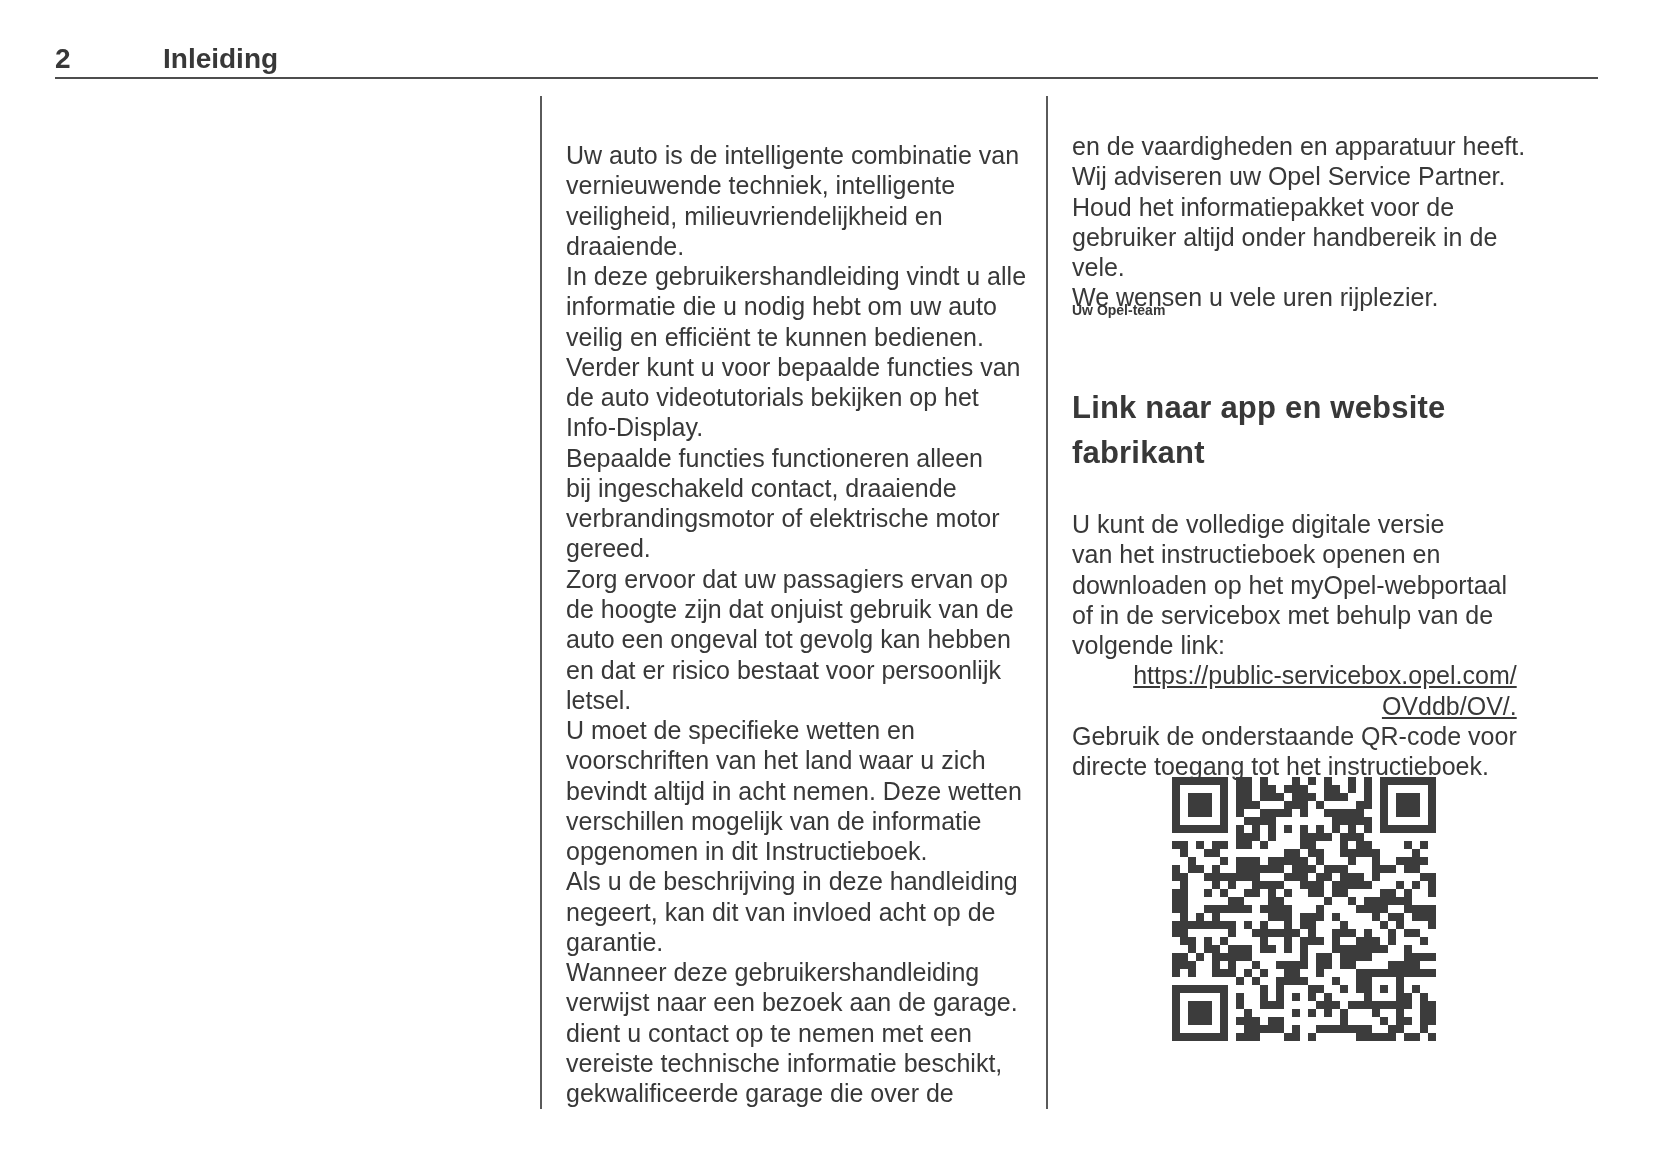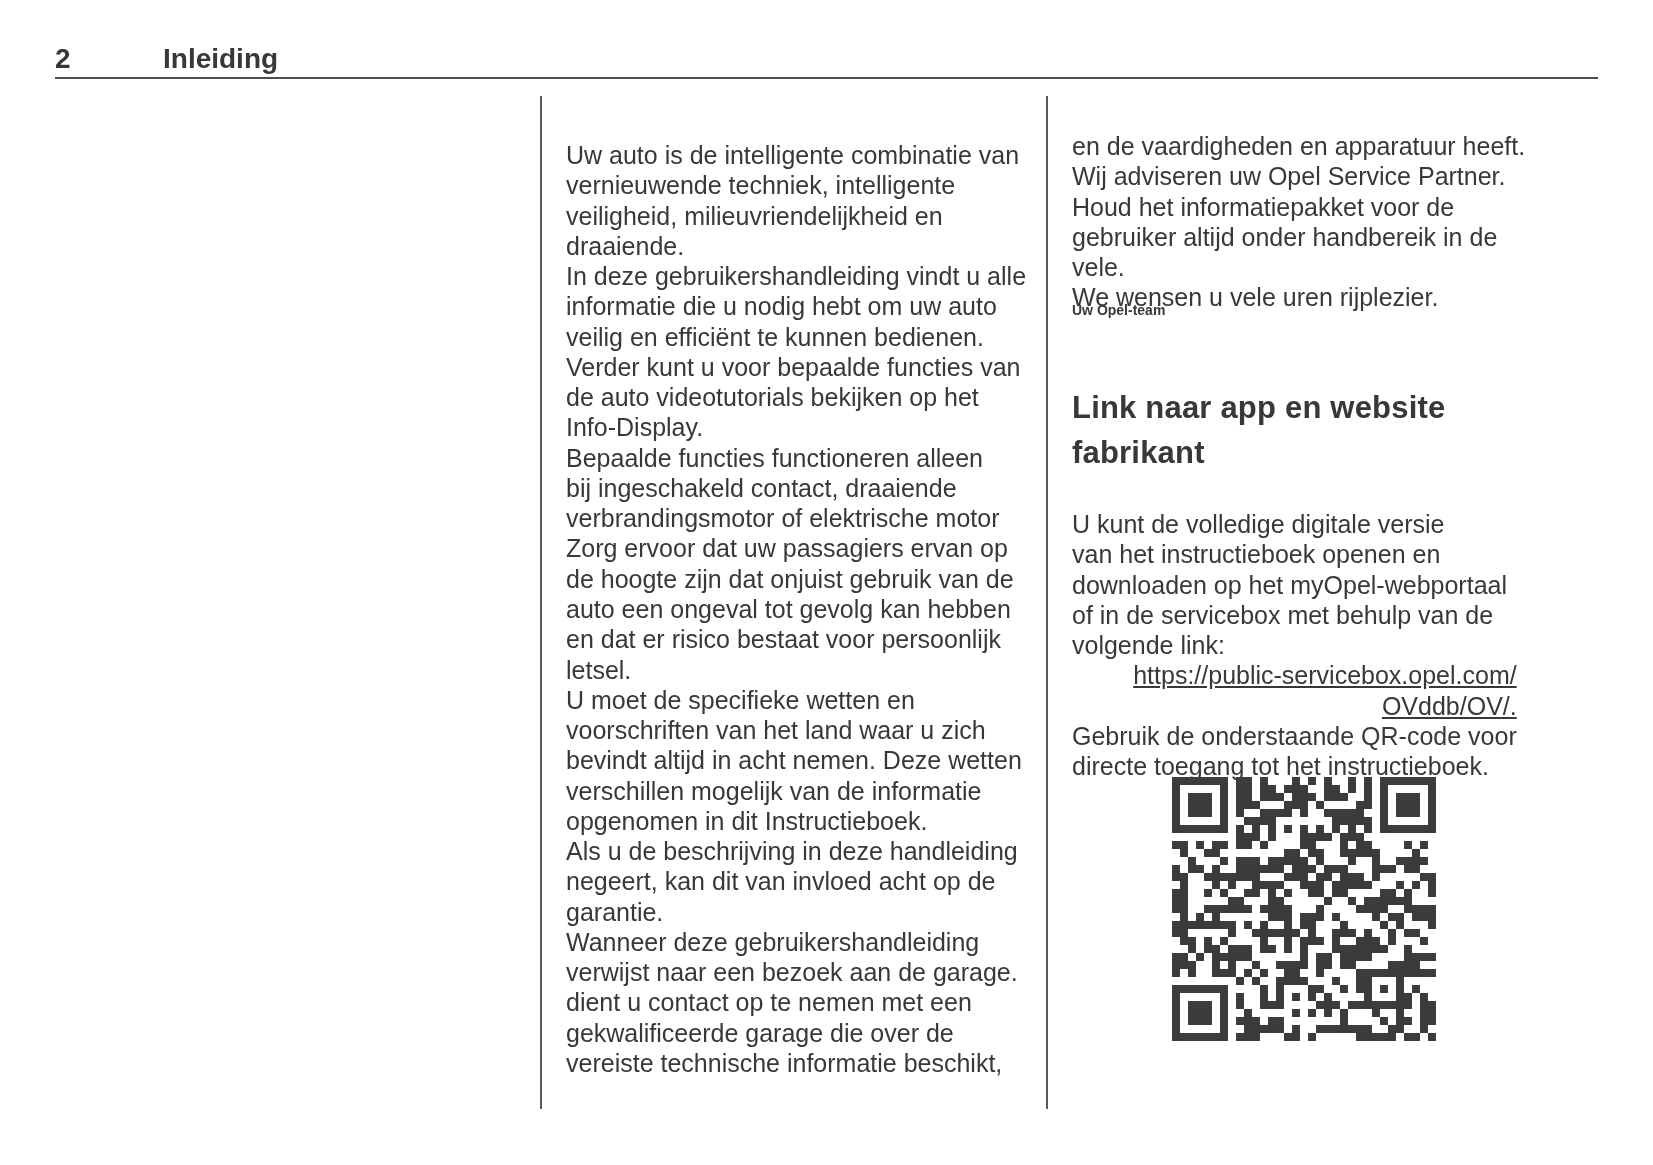--- a/index.html
+++ b/index.html
@@ -74,38 +74,39 @@
       <div class="line">draaiende.</div>
       <div class="line">In deze gebruikershandleiding vindt u alle</div>
       <div class="line">informatie die u nodig hebt om uw auto</div>
       <div class="line">veilig en efficiënt te kunnen bedienen.</div>
       <div class="line">Verder kunt u voor bepaalde functies van</div>
       <div class="line">de auto videotutorials bekijken op het</div>
       <div class="line">Info-Display.</div>
       <div class="line">Bepaalde functies functioneren alleen</div>
       <div class="line">bij ingeschakeld contact, draaiende</div>
       <div class="line">verbrandingsmotor of elektrische motor</div>
+      <div class="line">gereed.</div>
       <div class="line">Zorg ervoor dat uw passagiers ervan op</div>
       <div class="line">de hoogte zijn dat onjuist gebruik van de</div>
       <div class="line">auto een ongeval tot gevolg kan hebben</div>
       <div class="line">en dat er risico bestaat voor persoonlijk</div>
       <div class="line">letsel.</div>
       <div class="line">U moet de specifieke wetten en</div>
       <div class="line">voorschriften van het land waar u zich</div>
       <div class="line">bevindt altijd in acht nemen. Deze wetten</div>
       <div class="line">verschillen mogelijk van de informatie</div>
       <div class="line">opgenomen in dit Instructieboek.</div>
       <div class="line">Als u de beschrijving in deze handleiding</div>
       <div class="line">negeert, kan dit van invloed acht op de</div>
       <div class="line">garantie.</div>
       <div class="line">Wanneer deze gebruikershandleiding</div>
       <div class="line">verwijst naar een bezoek aan de garage.</div>
       <div class="line">dient u contact op te nemen met een</div>
+      <div class="line">vereiste technische informatie beschikt,</div>
       <div class="line">gekwalificeerde garage die over de</div>
-      <div class="line">vereiste technische informatie beschikt,</div>
     </div>
 
   <div class="abs body-text col-right-intro">
       <div class="line">en de vaardigheden en apparatuur heeft.</div>
       <div class="line">Wij adviseren uw Opel Service Partner.</div>
       <div class="line">Houd het informatiepakket voor de</div>
       <div class="line">gebruiker altijd onder handbereik in de</div>
       <div class="line">vele.</div>
       <div class="line">We wensen u vele uren rijplezier.</div>
     </div>

